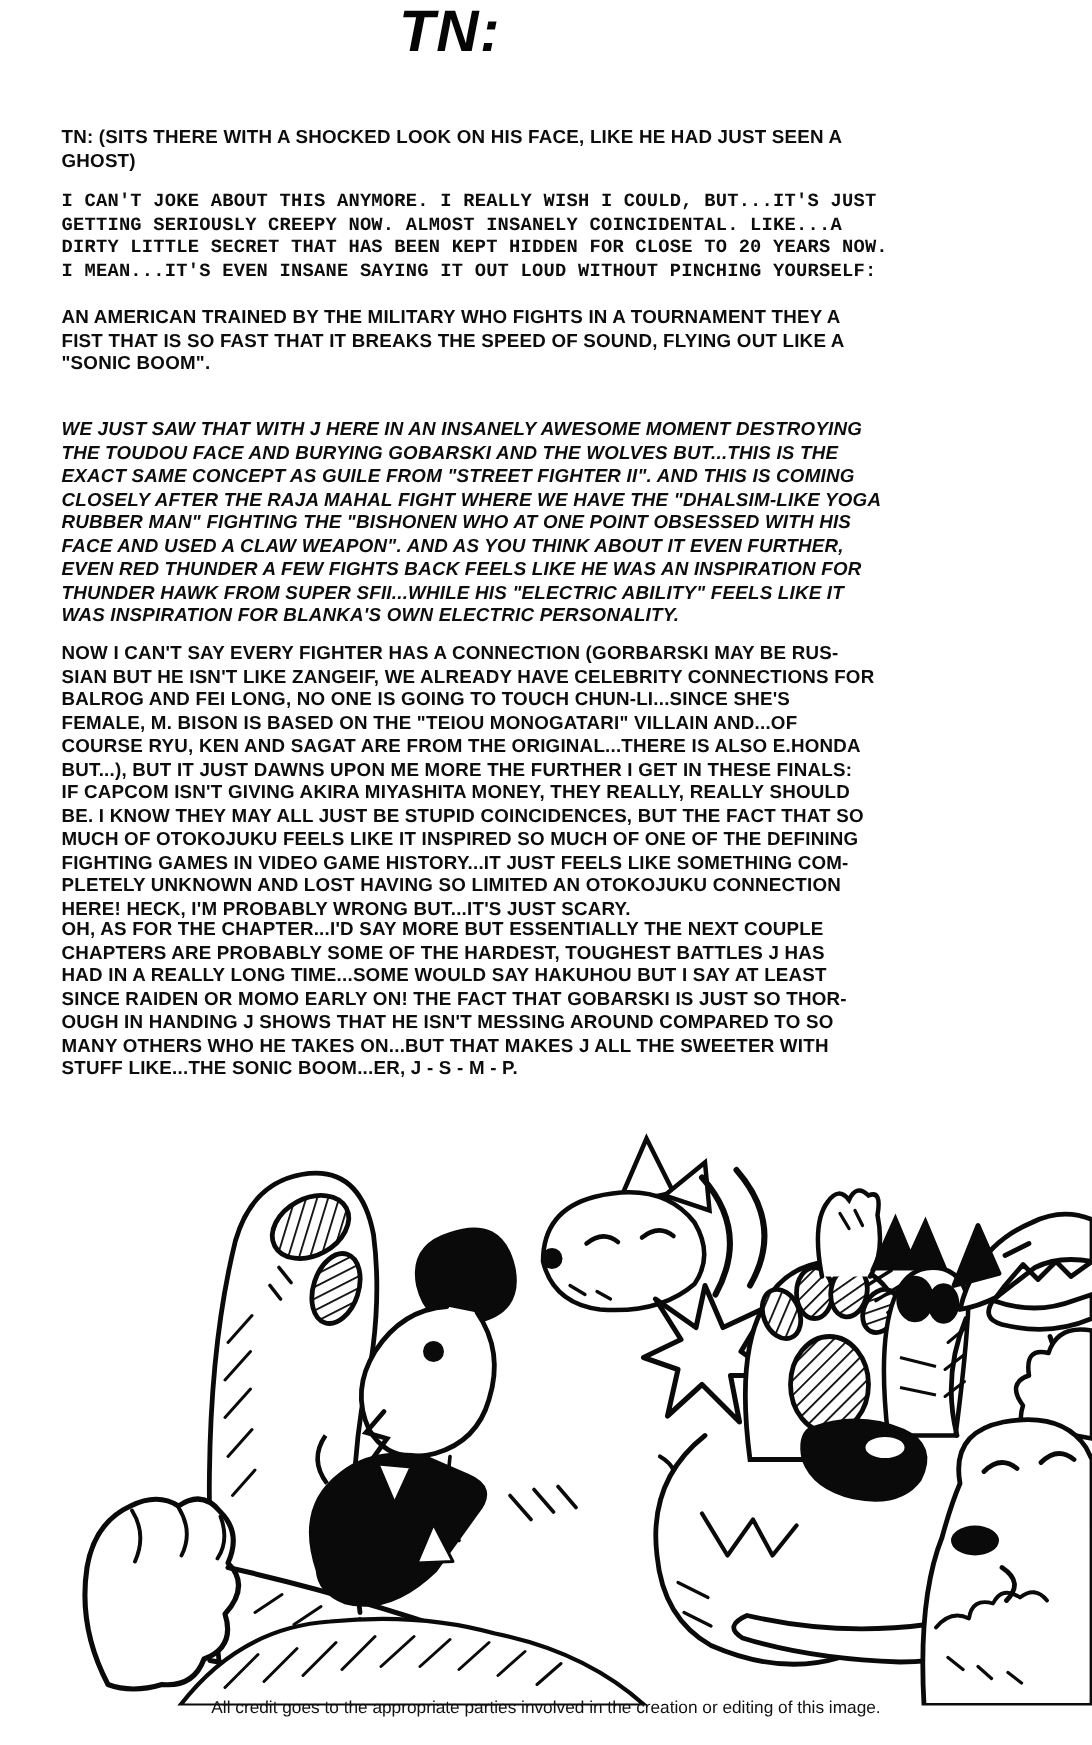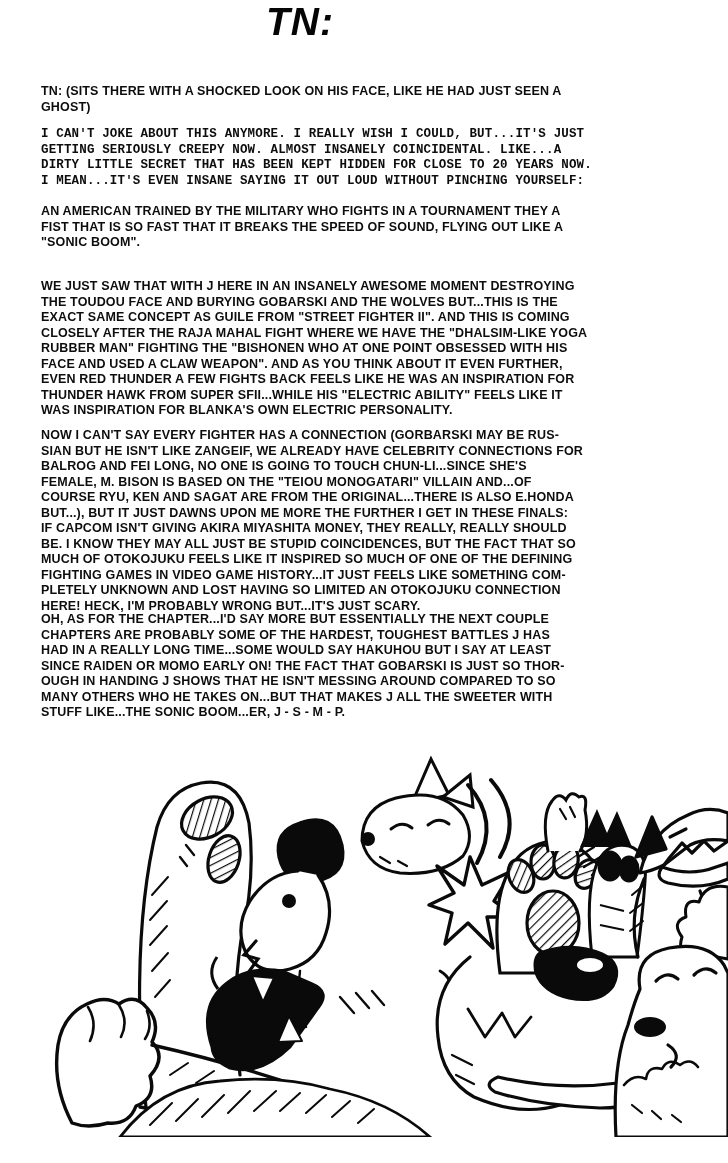--- a/index.html
+++ b/index.html
@@ -14,21 +14,21 @@
   }
   .para{
     position:absolute;left:50%;transform:translateX(-50%);
     width:646px;text-align:left;font-weight:bold;
     font-size:12.5px;line-height:15.5px;letter-spacing:0.15px;
     white-space:pre-line;color:#0d0d0d;
   }
   .p1{top:84px;}
   .p2{top:127px;font-family:Liberation Mono, monospace;}
   .p3{top:204px;}
-  .p4{top:279px;}
+  .p4{top:279px;font-style:italic;}
   .p5{top:428px;}
   .p6{top:612px;}
   .art{
     position:absolute;top:745px;left:0;width:728px;height:392px;
   }
   .footer{
     position:absolute;top:1133px;left:0;width:728px;text-align:center;
     font-size:11.5px;line-height:13.5px;font-weight:normal;color:#111;
   }
 </style>
@@ -192,13 +192,14 @@
     <path d="M640,244 Q634,210 669,203 Q708,196 724,220 L728,228 L728,392 L616,392 Q612,320 628,280 Q634,258 640,244 Z"></path>
     <path d="M656,236 q11,-11 22,-2 M694,230 q11,-11 22,-2" fill="none"></path>
     <ellipse cx="650" cy="282" rx="16" ry="10" fill="#0a0a0a" stroke="none"></ellipse>
     <path d="M668,300 q15,10 3,22" fill="none"></path>
     <path d="M624,340 q10,-12 22,-6 q2,-14 16,-10 q6,-12 18,-4 q10,-8 18,2" fill="none" stroke-width="2.6"></path>
     <path d="M632,360 l10,8 M652,366 l9,8 M672,370 l9,7" stroke-width="2.2" fill="none"></path>
   </g>
 </svg>
 
 <div class="footer">
+  <div>All credit goes to the appropriate parties involved in the creation or editing of this image.</div>
 </div>
 
 </body></html>

